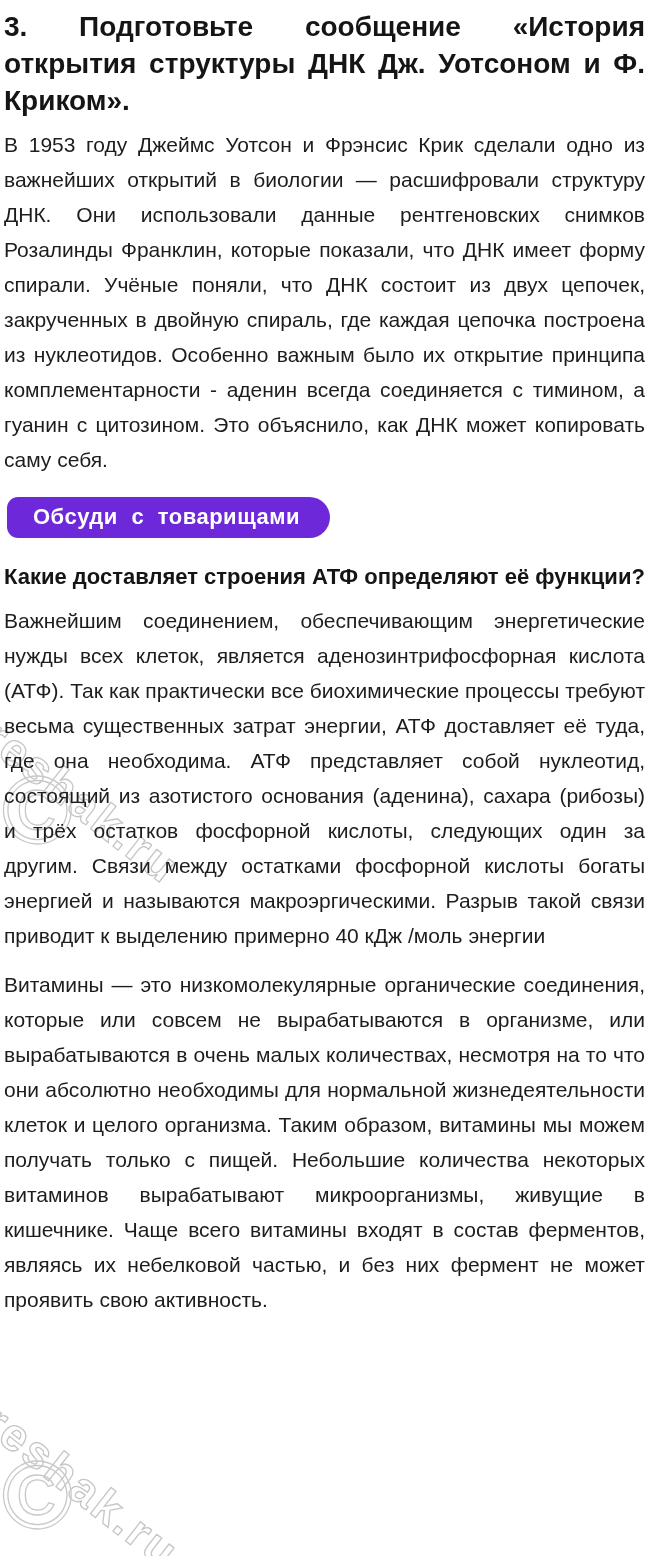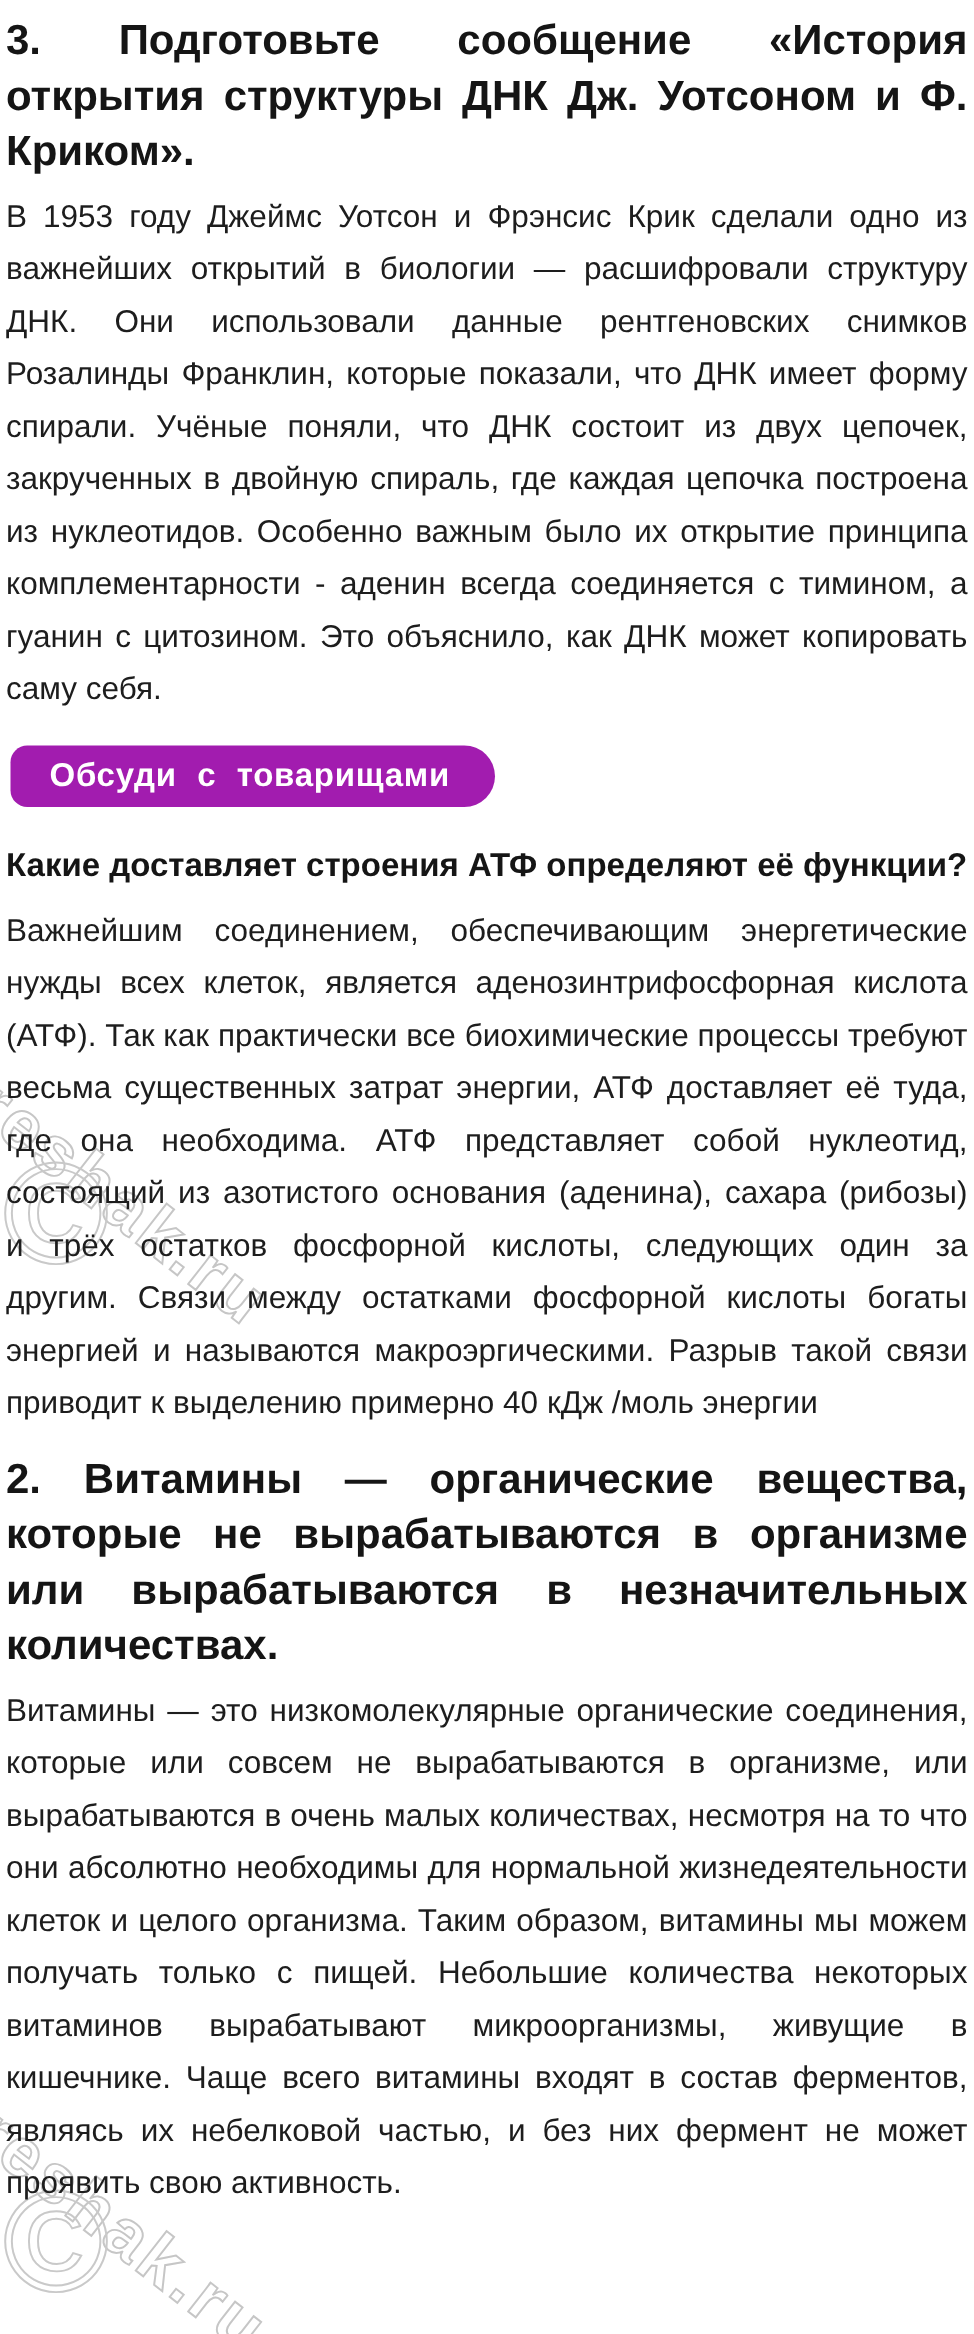--- a/index.html
+++ b/index.html
@@ -30,21 +30,21 @@
   }
   .body-text {
     font-size: 21px;
     line-height: 35px;
     text-align: justify;
     margin: 8px 0 14px 0;
     color: #1d1d1d;
   }
   .badge {
     display: inline-block;
-    background: #a21caf;
+    background: #6d28d9;
     color: #ffffff;
     font-weight: bold;
     font-size: 22px;
     line-height: 26px;
     padding: 7px 30px 8px 26px;
     border-radius: 12px 22px 22px 12px;
     margin: 6px 0 10px 3px;
     word-spacing: 7px;
     letter-spacing: 0.5px;
   }
@@ -110,16 +110,15 @@
   <p class="body-text">В 1953 году Джеймс Уотсон и Фрэнсис Крик сделали одно из важнейших открытий в биологии — расшифровали структуру ДНК. Они использовали данные рентгеновских снимков Розалинды Франклин, которые показали, что ДНК имеет форму спирали. Учёные поняли, что ДНК состоит из двух цепочек, закрученных в двойную спираль, где каждая цепочка построена из нуклеотидов. Особенно важным было их открытие принципа комплементарности - аденин всегда соединяется с тимином, а гуанин с цитозином. Это объяснило, как ДНК может копировать саму себя.</p>
 
   <div>
     <span class="badge">Обсуди с товарищами</span>
   </div>
   <div class="question-heading">Какие доставляет строения АТФ определяют её функции?</div>
   <p class="body-text">Важнейшим соединением, обеспечивающим энергетические нужды всех клеток, является аденозинтрифосфорная кислота (АТФ). Так как практически все биохимические процессы требуют весьма существенных затрат энергии, АТФ доставляет её туда, где она необходима. АТФ представляет собой нуклеотид, состоящий из азотистого основания (аденина), сахара (рибозы) и трёх остатков фосфорной кислоты, следующих один за другим. Связи между остатками фосфорной кислоты богаты энергией и называются макроэргическими. Разрыв такой связи приводит к выделению примерно 40 кДж /моль энергии</p>
 
 
 
-  <div class="heading">2. Витамины — органические вещества, которые не вырабатываются в организме или вырабатываются в незначительных количествах.</div>
   <p class="body-text">Витамины — это низкомолекулярные органические соединения, которые или совсем не вырабатываются в организме, или вырабатываются в очень малых количествах, несмотря на то что они абсолютно необходимы для нормальной жизнедеятельности клеток и целого организма. Таким образом, витамины мы можем получать только с пищей. Небольшие количества некоторых витаминов вырабатывают микроорганизмы, живущие в кишечнике. Чаще всего витамины входят в состав ферментов, являясь их небелковой частью, и без них фермент не может проявить свою активность.</p>
 
 </div>
 
 </body></html>

